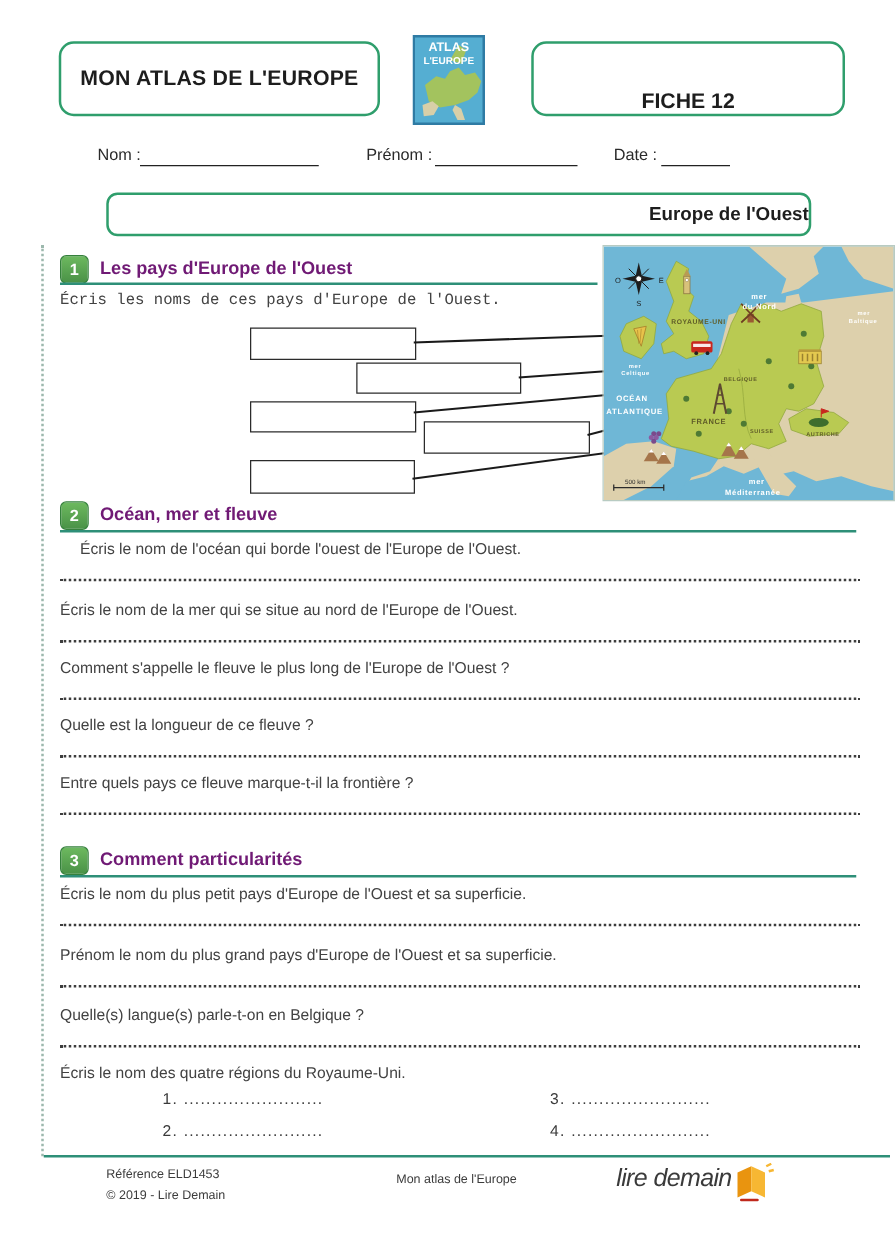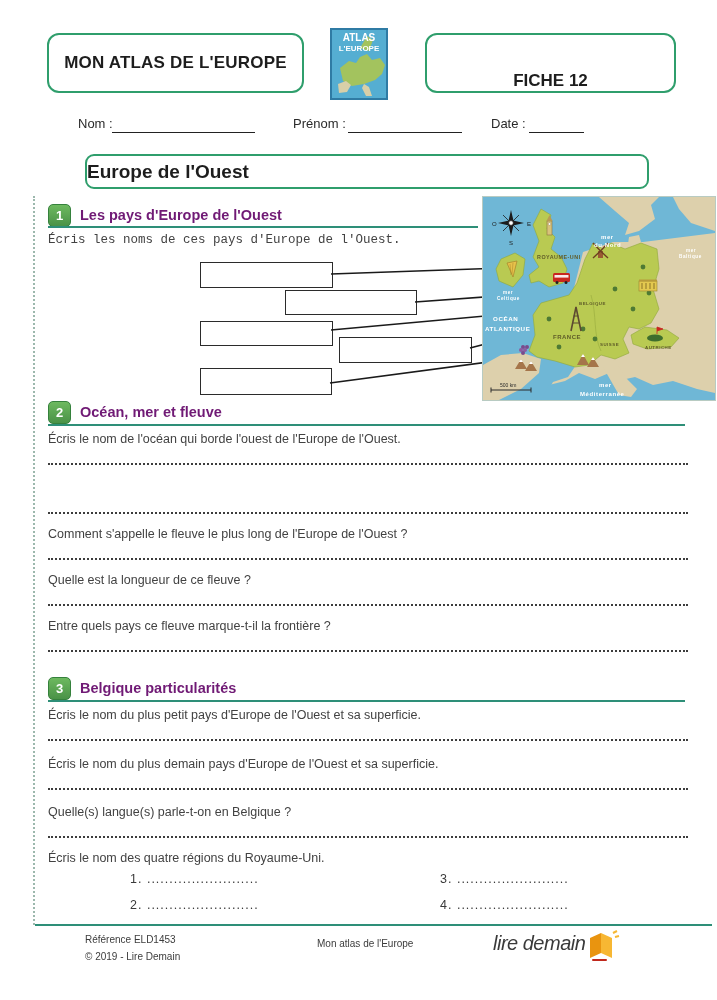--- a/index.html
+++ b/index.html
@@ -16,21 +16,21 @@
   }
   .hdr-box.left{left:47px;top:33px;width:253px;height:56px;font-size:17px;letter-spacing:.2px;}
   .hdr-box.right{left:425px;top:33px;width:247px;height:56px;font-size:17px;align-items:flex-end;}
   
   .id-row{left:0;top:116px;width:717px;height:22px;font-size:13px;color:#2a2a2a;}
   .id-label{position:absolute;top:0;}
   .write-line{position:absolute;top:16px;border-bottom:1.6px solid #222;height:0;}
   
   .title-box{
     left:85px;top:154px;width:560px;height:31px;border:2px solid #2f9e6c;border-radius:9px;
-    display:flex;align-items:center;justify-content:flex-start;font-size:19px;font-weight:bold;color:#1d1d1d;
+    display:flex;align-items:center;justify-content:flex-end;font-size:15px;font-weight:bold;color:#1d1d1d;
   }
   
   .margin-dotted{left:33px;top:196px;height:729px;width:0;border-left:2px dotted #9cb8ad;}
   
   .sec-badge{
     width:23px;height:23px;border-radius:5px;border:1.5px solid #35813c;
     background:linear-gradient(#6db95f,#4a9247);color:#fff;font-weight:bold;font-size:13px;
     display:flex;align-items:center;justify-content:center;box-sizing:border-box;
   }
   .sec-title{position:absolute;left:32px;top:3px;font-size:14.5px;font-weight:bold;color:#701a75;white-space:nowrap;}
@@ -231,39 +231,40 @@
       </g>
     </svg>
   </div>
 
   <div class="abs" style="left:48px;top:401px;width:637px;height:23px;">
     <div class="sec-badge">2</div>
     <div class="sec-title">Océan, mer et fleuve</div>
   </div>
   <div class="abs sec-rule" style="left:48px;top:424px;width:637px;"></div>
 
-  <div class="abs q-text" style="left:48px;top:432px;">Écris le nom de l'océan qui borde l'ouest de l'Europe de l'Ouest.</div>
+  <div class="abs q-text" style="left:64px;top:432px;">Écris le nom de l'océan qui borde l'ouest de l'Europe de l'Ouest.</div>
   <div class="abs dot-line" style="left:48px;top:463px;width:640px;"></div>
+  <div class="abs q-text" style="left:48px;top:481px;">Écris le nom de la mer qui se situe au nord de l'Europe de l'Ouest.</div>
   <div class="abs dot-line" style="left:48px;top:512px;width:640px;"></div>
   <div class="abs q-text" style="left:48px;top:527px;">Comment s'appelle le fleuve le plus long de l'Europe de l'Ouest ?</div>
   <div class="abs dot-line" style="left:48px;top:558px;width:640px;"></div>
   <div class="abs q-text" style="left:48px;top:573px;text-align:right;">Quelle est la longueur de ce fleuve ?</div>
   <div class="abs dot-line" style="left:48px;top:604px;width:640px;"></div>
   <div class="abs q-text" style="left:48px;top:619px;">Entre quels pays ce fleuve marque-t-il la frontière ?</div>
   <div class="abs dot-line" style="left:48px;top:650px;width:640px;"></div>
 
   <div class="abs" style="left:48px;top:677px;width:637px;height:23px;">
     <div class="sec-badge">3</div>
-    <div class="sec-title">Belgique particularités</div>
+    <div class="sec-title">Comment particularités</div>
   </div>
   <div class="abs sec-rule" style="left:48px;top:700px;width:637px;"></div>
 
   <div class="abs q-text" style="left:48px;top:708px;">Écris le nom du plus petit pays d'Europe de l'Ouest et sa superficie.</div>
   <div class="abs dot-line" style="left:48px;top:739px;width:640px;"></div>
-  <div class="abs q-text" style="left:48px;top:757px;">Écris le nom du plus demain pays d'Europe de l'Ouest et sa superficie.</div>
+  <div class="abs q-text" style="left:48px;top:757px;">Prénom le nom du plus grand pays d'Europe de l'Ouest et sa superficie.</div>
   <div class="abs dot-line" style="left:48px;top:788px;width:640px;"></div>
   <div class="abs q-text" style="left:48px;top:805px;">Quelle(s) langue(s) parle-t-on en Belgique ?</div>
   <div class="abs dot-line" style="left:48px;top:836px;width:640px;"></div>
   <div class="abs q-text" style="left:48px;top:851px;">Écris le nom des quatre régions du Royaume-Uni.</div>
 
   <div class="abs slot" style="left:130px;top:872px;">
     <span>1.</span>
     <span>.........................</span>
   </div>
   <div class="abs slot" style="left:130px;top:898px;">

